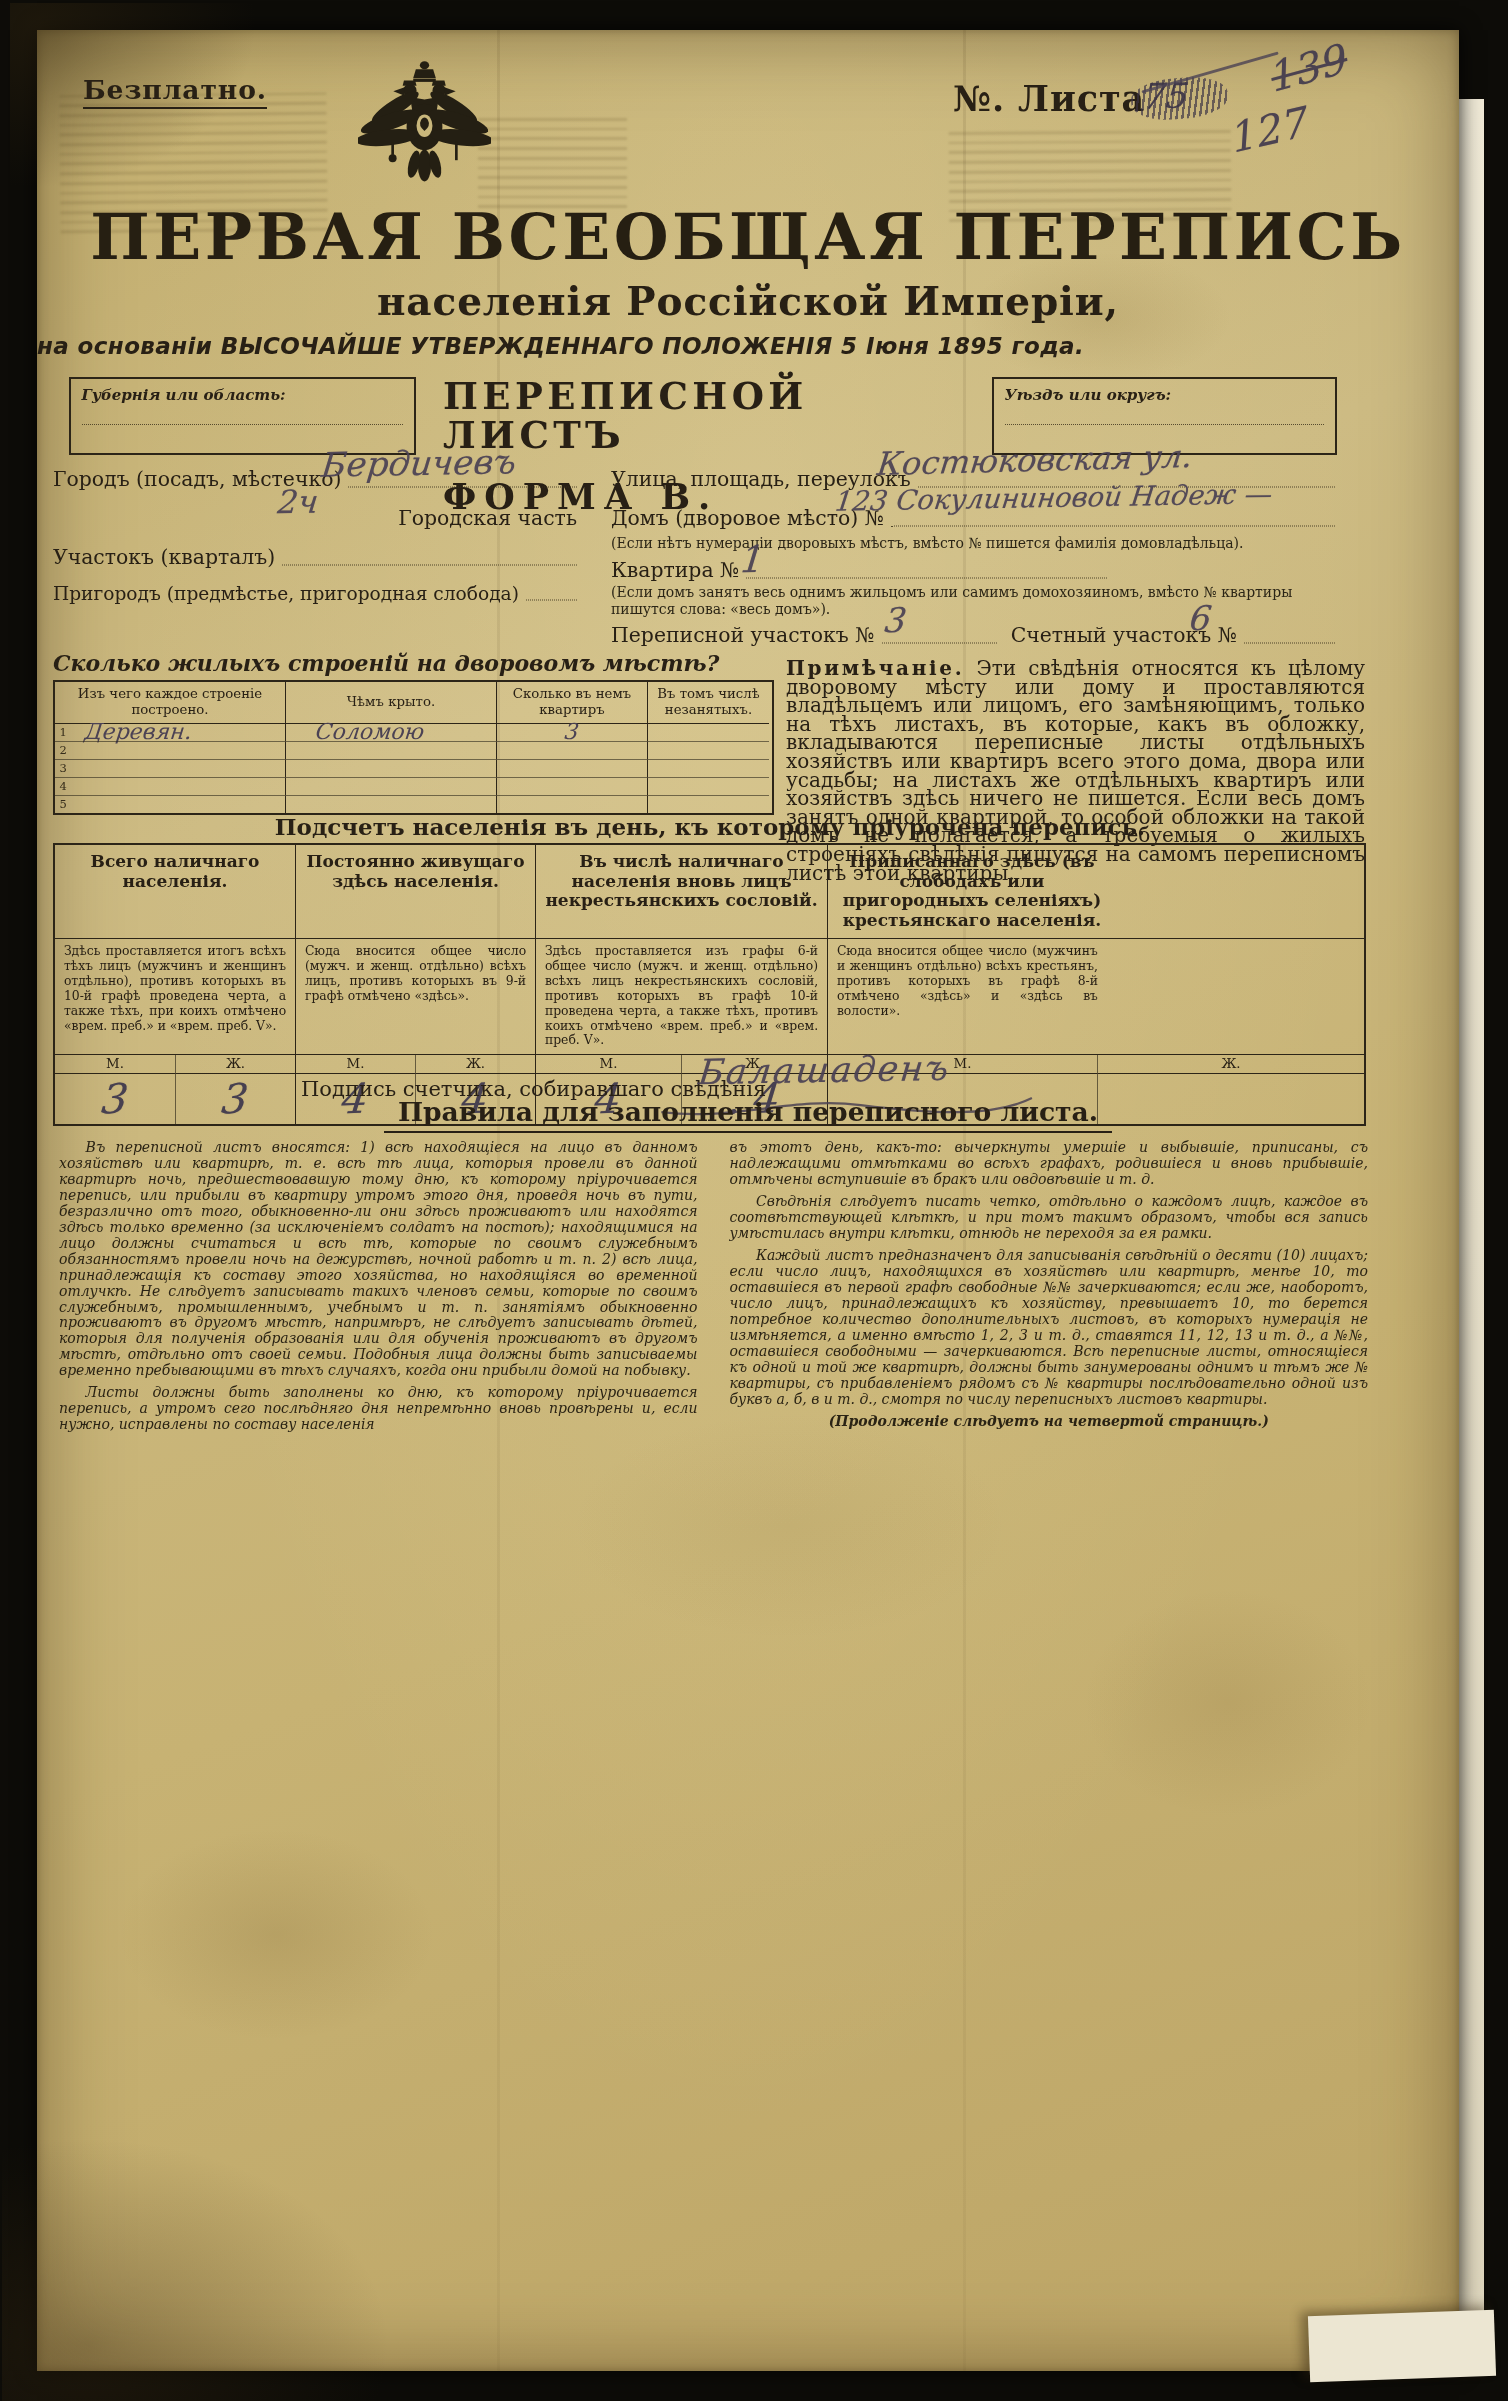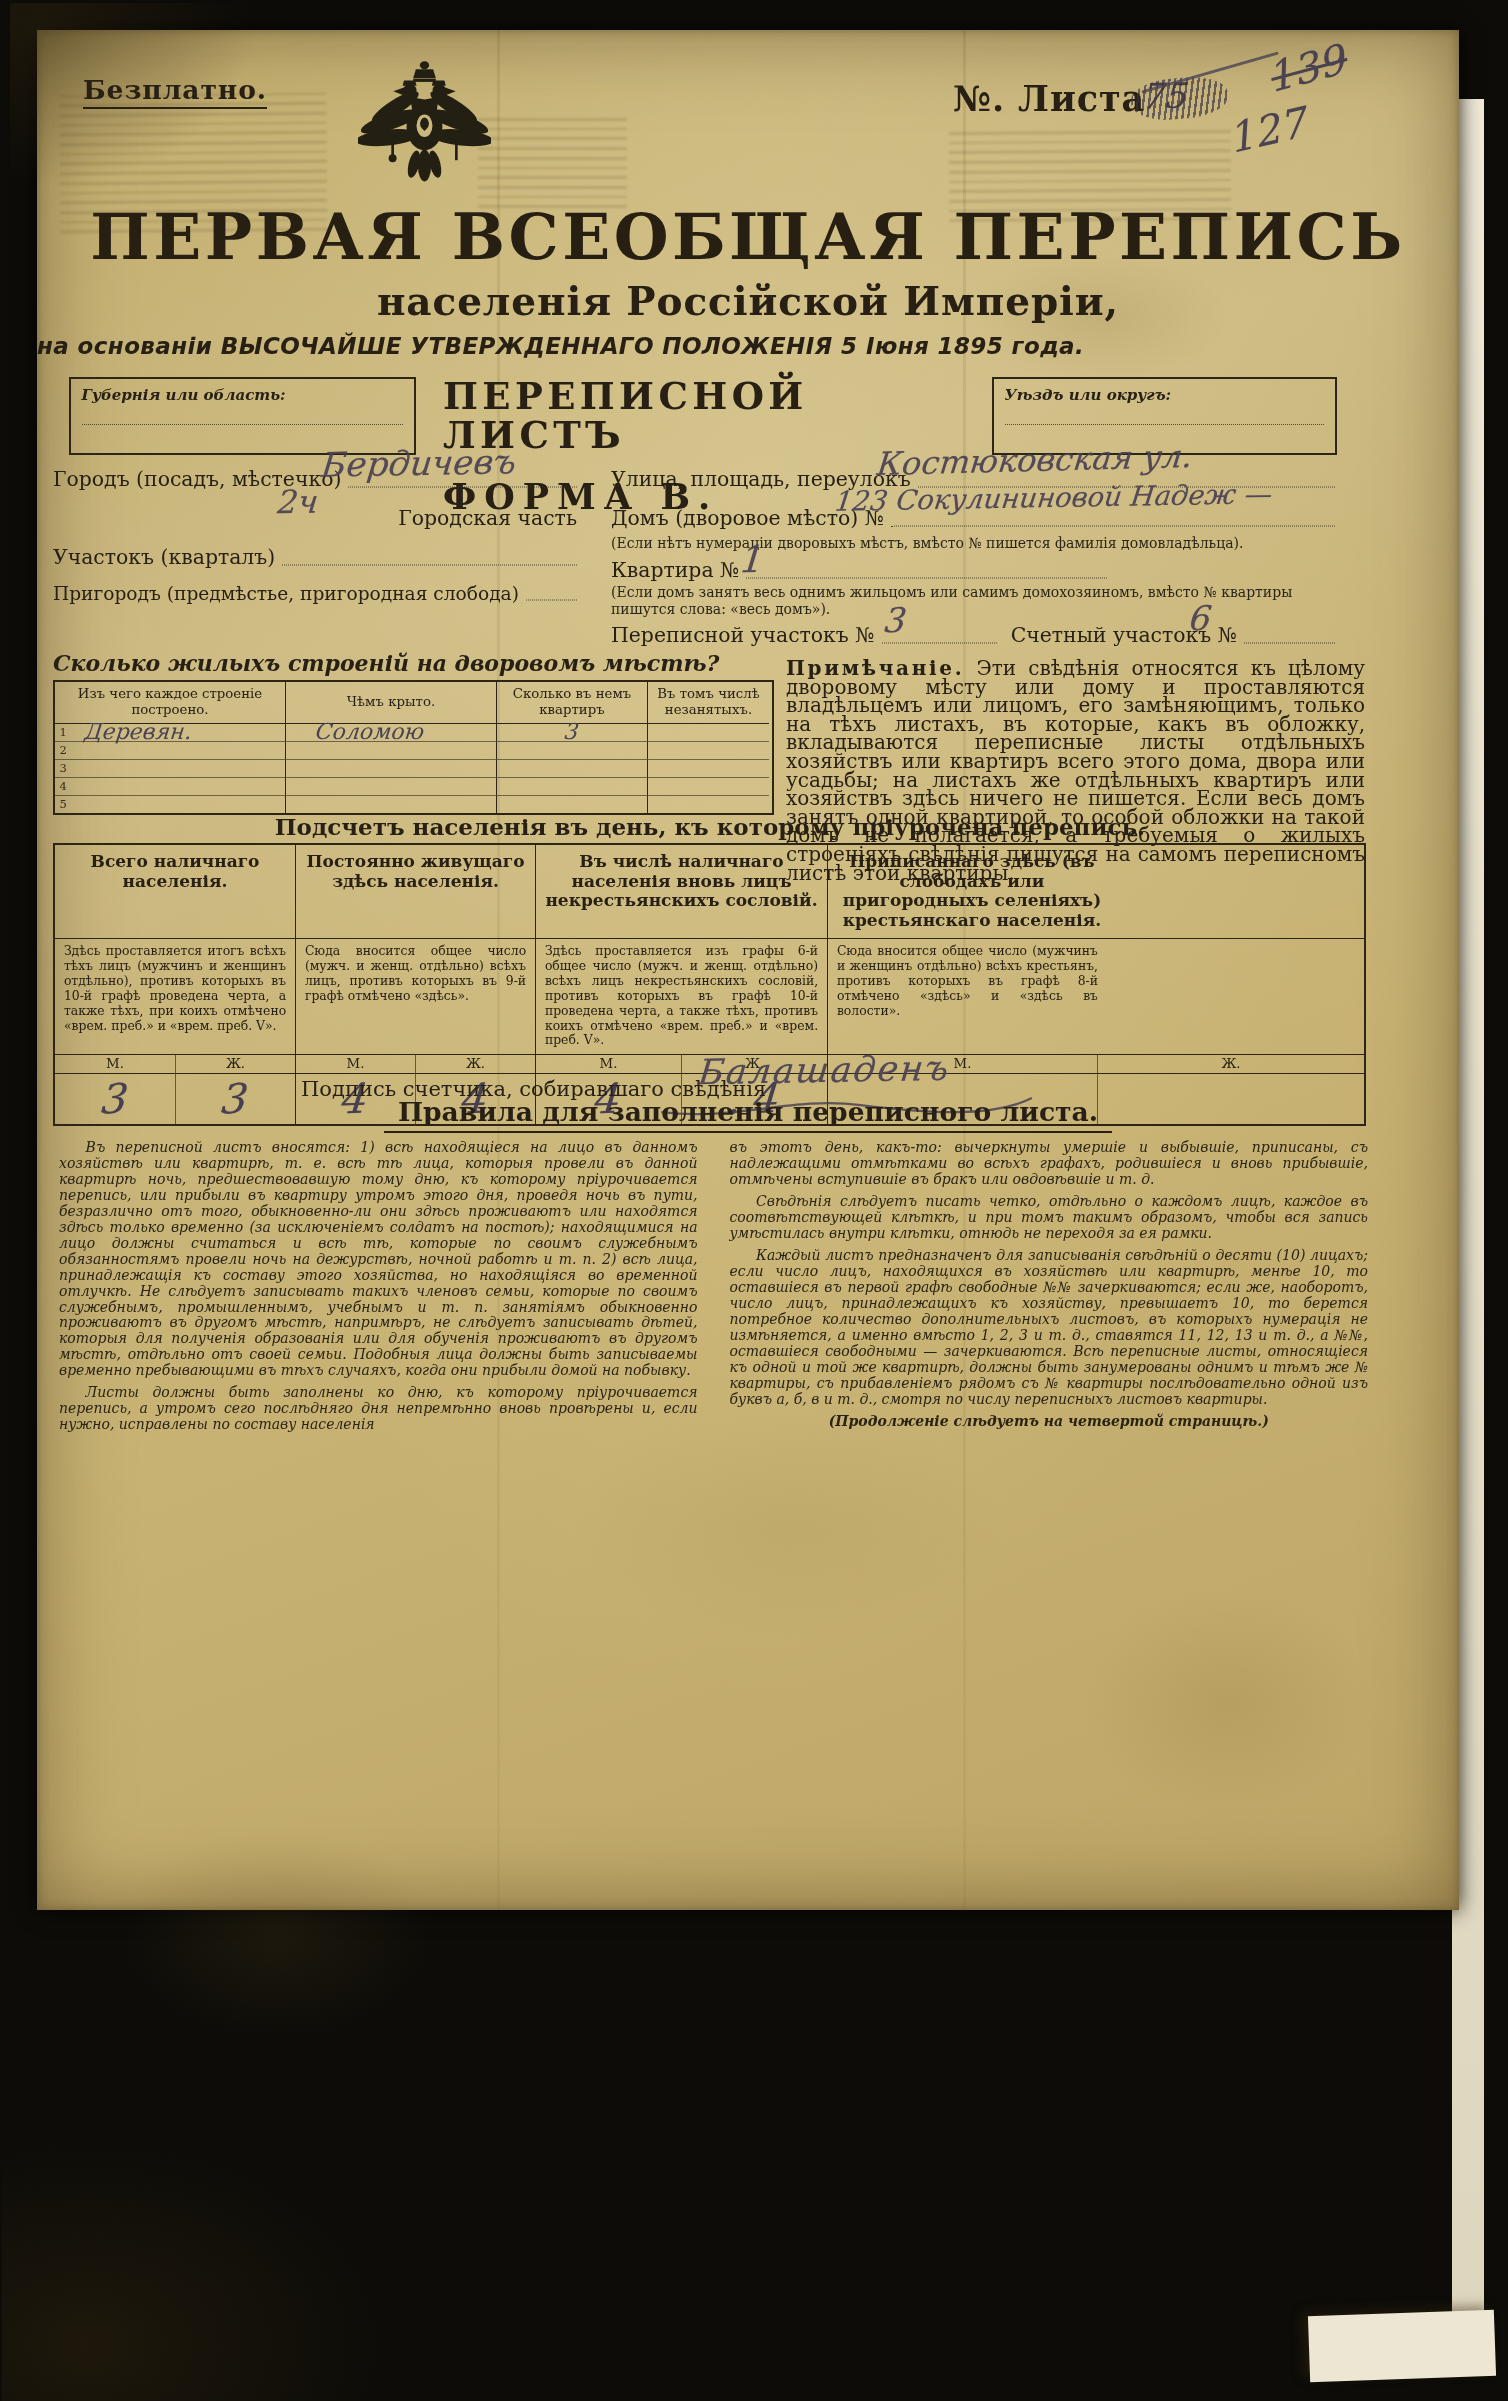--- a/index.html
+++ b/index.html
@@ -12,21 +12,21 @@
   html,body{margin:0;padding:0;background:#0d0c08;}
   .stage{position:relative;width:1509px;height:2401px;overflow:hidden;
          font-family:"DejaVu Serif",serif;color:var(--ink);}
   
   .underpage{position:absolute;left:1452px;top:99px;width:32px;height:2272px;
     background:linear-gradient(180deg,#efe9d6,#ddd5bc);z-index:0;}
   .undercorner{position:absolute;left:1309px;top:2313px;width:186px;height:66px;
     background:#ece6d2;transform:rotate(-2deg);z-index:3;
     box-shadow:-7px -4.4px 10.6px rgba(50,38,16,.45);}
   
-  .paper{position:absolute;left:37px;top:30px;width:1422px;height:1880px;z-index:1;
+  .paper{position:absolute;left:37px;top:30px;width:1422px;height:2341px;z-index:1;
     background:
       radial-gradient(ellipse at 50% 22%, rgba(255,244,198,.16), transparent 62%),
       linear-gradient(160deg,#c2ad6d,#cdbb83 30%,#c7b273 62%,#bda566);
     box-shadow: inset 0 0 84px rgba(68,50,20,.5), inset 0 0 10.6px rgba(58,44,18,.4),
       0 0 19.5px rgba(0,0,0,.85);}
   .crease{position:absolute;top:0;bottom:0;width:2.7px;
     background:linear-gradient(rgba(70,52,22,.11),rgba(70,52,22,.05));}
   .c1{left:460px;} .c2{left:926px;}
   .stain{position:absolute;border-radius:50%;pointer-events:none;}
   .s1{left:930px;top:221px;width:266px;height:133px;background:radial-gradient(ellipse,rgba(122,95,40,.15),transparent 70%);}

